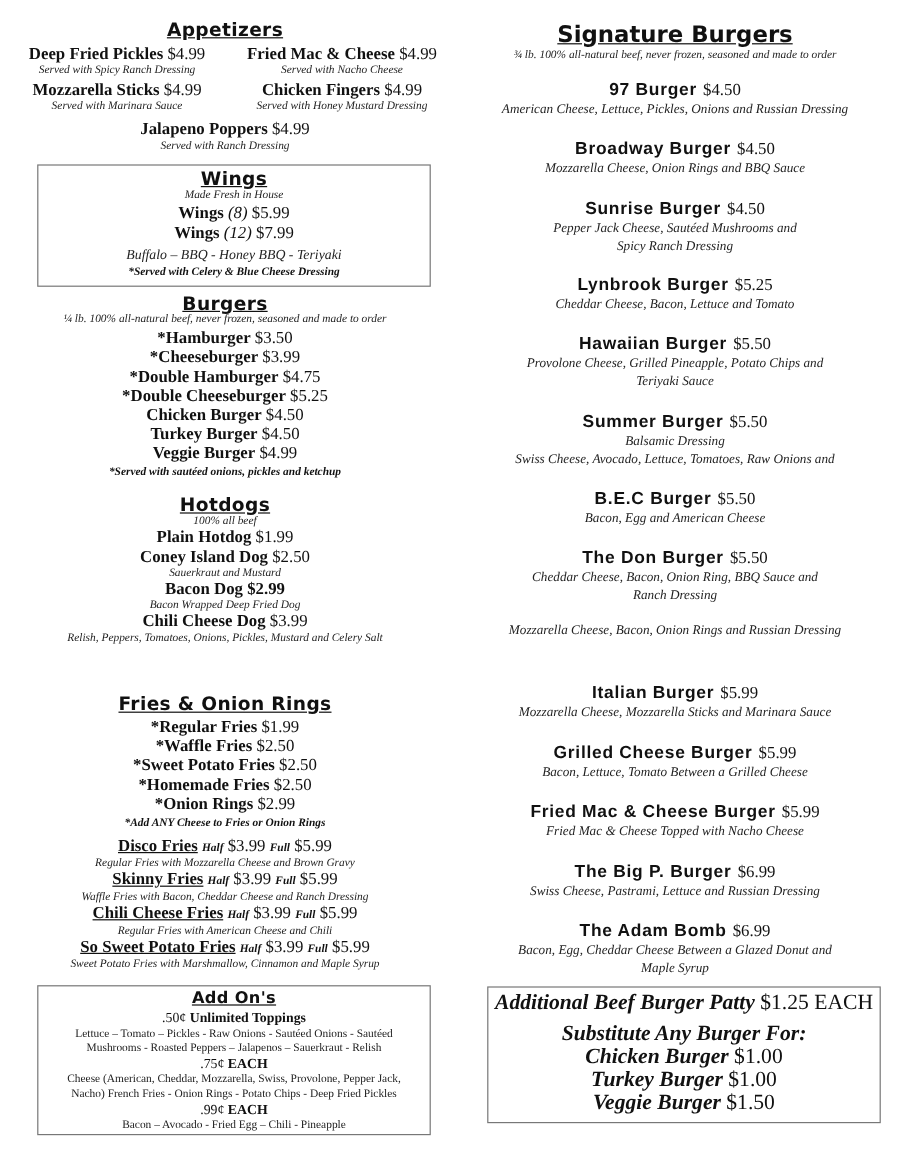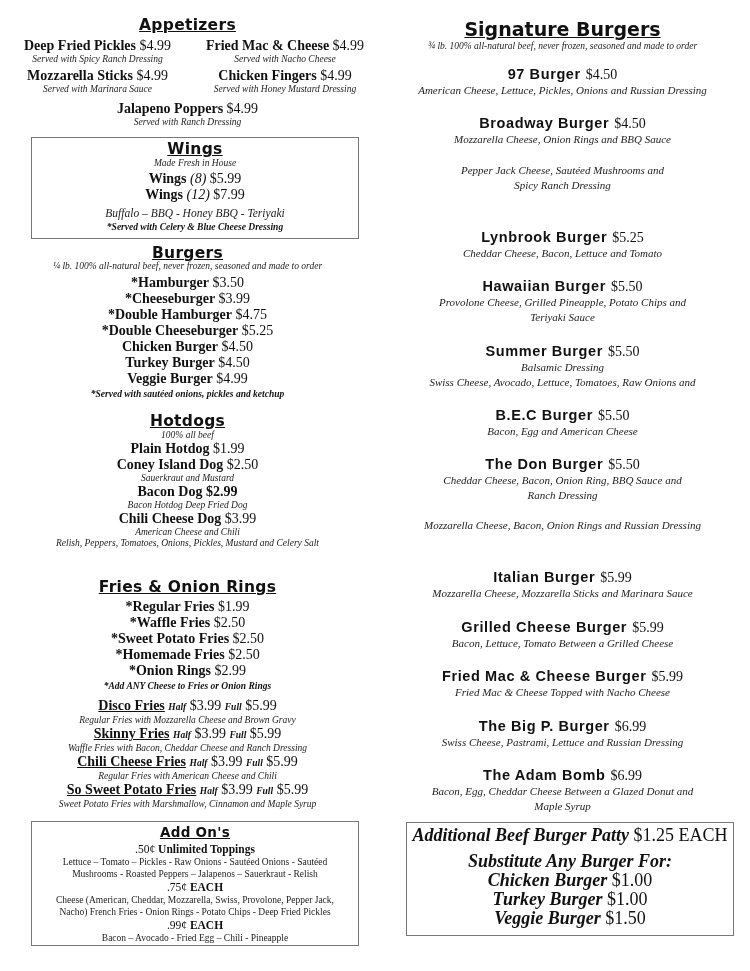--- a/index.html
+++ b/index.html
@@ -76,23 +76,22 @@
   </div>
   <div class="abs note" style="top:389px;">*Served with sautéed onions, pickles and ketchup</div>
 
   <div class="abs heading" style="top:412px;">Hotdogs</div>
   <div class="abs desc" style="top:430px;">100% all beef</div>
   <div class="abs" style="top:441px;">
     <div class="item"><span class="nm">Plain Hotdog</span> <span>$1.99</span></div>
     <div class="item"><span class="nm">Coney Island Dog</span> <span>$2.50</span></div>
     <div class="desc">Sauerkraut and Mustard</div>
     <div class="item"><span class="nm">Bacon Dog</span> <span class="nm">$2.99</span></div>
-    <div class="desc">Bacon Hotdog Deep Fried Dog</div>
+    <div class="desc">Bacon Wrapped Deep Fried Dog</div>
     <div class="item"><span class="nm">Chili Cheese Dog</span> <span>$3.99</span></div>
-    <div class="desc">American Cheese and Chili</div>
     <div class="desc">Relish, Peppers, Tomatoes, Onions, Pickles, Mustard and Celery Salt</div>
   </div>
 
   <div class="abs heading" style="top:578px;">Fries &amp; Onion Rings</div>
   <div class="abs" style="top:599px;">
     <div class="item"><span class="nm">*Regular Fries</span> <span>$1.99</span></div>
     <div class="item"><span class="nm">*Waffle Fries</span> <span>$2.50</span></div>
     <div class="item"><span class="nm">*Sweet Potato Fries</span> <span>$2.50</span></div>
     <div class="item"><span class="nm">*Homemade Fries</span> <span>$2.50</span></div>
     <div class="item"><span class="nm">*Onion Rings</span> <span>$2.99</span></div>
@@ -135,20 +134,21 @@
 
   <div class="abs" style="top:64px;">
     <div><span class="sig-nm">97 Burger</span> <span class="sig-pr">$4.50</span></div>
     <div class="sig-desc">American Cheese, Lettuce, Pickles, Onions and Russian Dressing</div>
   </div>
   <div class="abs" style="top:113px;">
     <div><span class="sig-nm">Broadway Burger</span> <span class="sig-pr">$4.50</span></div>
     <div class="sig-desc">Mozzarella Cheese, Onion Rings and BBQ Sauce</div>
   </div>
   <div class="abs" style="top:163px;">
+    <div><span class="sig-nm">Sunrise Burger</span> <span class="sig-pr">$4.50</span></div>
     <div class="sig-desc">Pepper Jack Cheese, Sautéed Mushrooms and</div>
     <div class="sig-desc">Spicy Ranch Dressing</div>
   </div>
   <div class="abs" style="top:227px;">
     <div><span class="sig-nm">Lynbrook Burger</span> <span class="sig-pr">$5.25</span></div>
     <div class="sig-desc">Cheddar Cheese, Bacon, Lettuce and Tomato</div>
   </div>
   <div class="abs" style="top:276px;">
     <div><span class="sig-nm">Hawaiian Burger</span> <span class="sig-pr">$5.50</span></div>
     <div class="sig-desc">Provolone Cheese, Grilled Pineapple, Potato Chips and</div>

